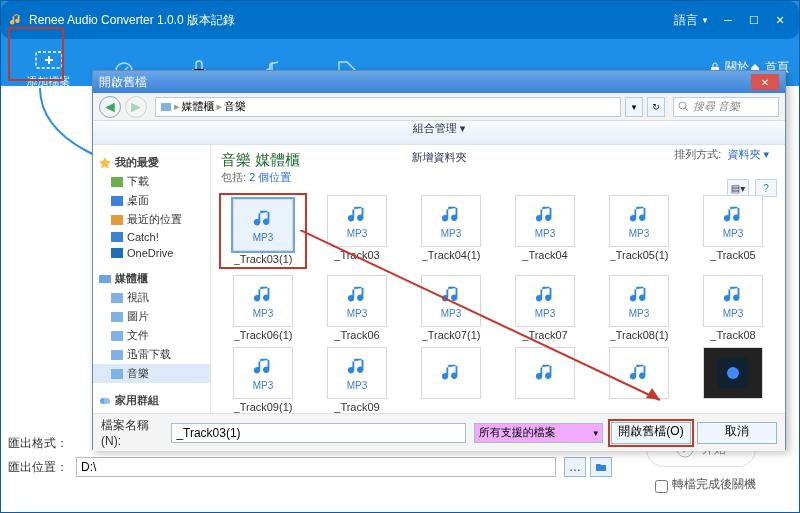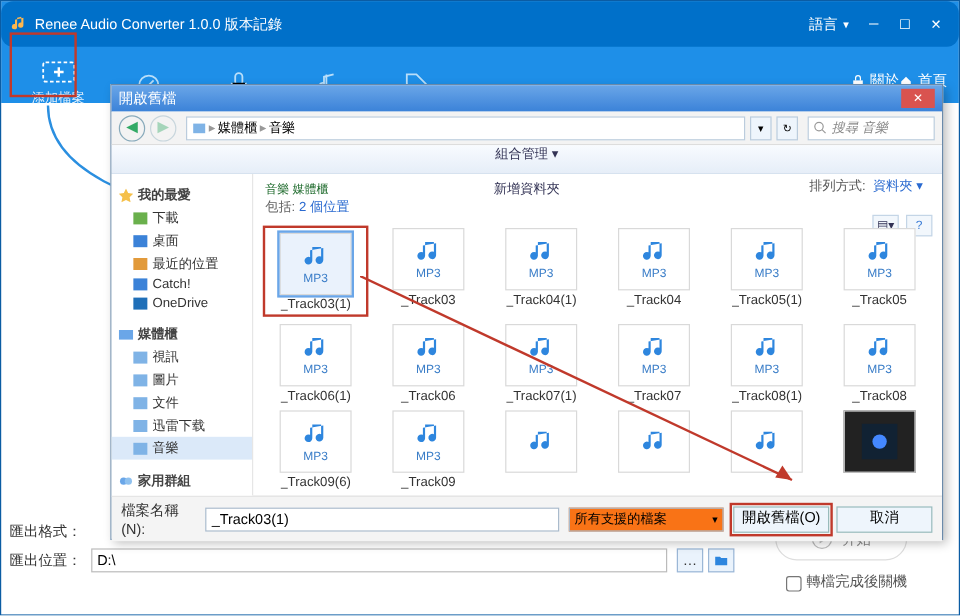--- a/index.html
+++ b/index.html
@@ -49,40 +49,40 @@
 .dlg-body{display:flex;height:268px;}
 .nav{width:118px;background:#fff;border-right:1px solid #e6e6e6;font-size:11px;padding:4px 0;overflow:hidden;}
 .nav .section{padding:2px 6px;}
 .nav .hdr{color:#444;font-weight:bold;display:flex;align-items:center;gap:4px;margin-top:4px;}
 .nav .item{padding:2px 0 2px 18px;color:#333;display:flex;align-items:center;gap:4px;}
 .nav .item.sel{background:#dbe9f9;}
 .ficon{width:12px;height:12px;flex:0 0 12px;}
 
 .main{flex:1;display:flex;flex-direction:column;}
 .mhdr{padding:6px 10px 2px 10px;}
-.mtitle{color:#1f6b2d;font-size:10px;}
+.mtitle{color:#1f6b2d;font-size:15px;}
 .msub{font-size:11px;color:#666;}
 .msub .link{color:#2a6ad0;}
 .mhdr-r{position:absolute;right:16px;top:76px;font-size:11px;color:#555;display:flex;gap:6px;align-items:center;}
 .viewsel{color:#2a6ad0;}
 .grid{flex:1;padding:6px 8px;display:grid;grid-template-columns:repeat(6,1fr);gap:4px 6px;overflow:hidden;}
 .file{display:flex;flex-direction:column;align-items:center;font-size:11px;color:#333;padding-top:2px;}
 .thumb{width:60px;height:52px;background:#fff;border:1px solid #d9d9d9;display:flex;flex-direction:column;align-items:center;justify-content:center;position:relative;}
 .thumb .note{width:22px;height:22px;}
 .thumb .ext{font-size:10px;color:#3b7ec8;font-weight:normal;margin-top:2px;}
 .file.sel .thumb{outline:2px solid #6aa6e8;background:#eaf2fc;}
 .file .fname{margin-top:2px;max-width:74px;white-space:nowrap;overflow:hidden;text-overflow:ellipsis;}
 .file.sel{position:relative;}
 .selbox{border:2px solid #c0392b;padding:2px;}
 .vthumb{background:#222;}
 
 .dlg-foot{height:38px;border-top:1px solid #e1e1e1;background:#f4f4f4;display:flex;align-items:center;padding:0 8px;gap:8px;font-size:12px;}
 .dlg-foot .flbl{color:#333;}
 .fname-in{width:320px;height:20px;border:1px solid #abc;background:#fff;padding:0 4px;font-size:12px;}
-.ftype{width:140px;height:20px;border:1px solid #abc;background:#f97316;font-size:11px;padding:0 4px;display:flex;align-items:center;justify-content:space-between;}
+.ftype{width:140px;height:20px;border:1px solid #abc;background:#f0abfc;font-size:11px;padding:0 4px;display:flex;align-items:center;justify-content:space-between;}
 .fbtns{margin-left:auto;display:flex;gap:6px;}
 .fbtn{width:80px;height:22px;border:1px solid #9bb;background:#eef5fc;font-size:12px;display:flex;justify-content:center;}
 .fbtn.primary{outline:2px solid #c0392b;outline-offset:1px;}
 
 .redarrow{position:absolute;left:300px;top:230px;width:400px;height:200px;pointer-events:none;}
 
 svg{display:block;}
 </style>
 </head>
 <body>
@@ -433,21 +433,21 @@
               </div>
               <div class="fname">_Track08</div>
             </div>
             <div class="file">
               <div class="thumb">
                 <svg class="note" viewBox="0 0 24 24">
                   <path d="M9 3v12.5a3.5 3.5 0 1 1-2-3.16V6l12-2v11a3.5 3.5 0 1 1-2-3.16V3z" fill="#2e86de"></path>
                 </svg>
                 <div class="ext">MP3</div>
               </div>
-              <div class="fname">_Track09(6)</div>
+              <div class="fname">_Track09(1)</div>
             </div>
             <div class="file">
               <div class="thumb">
                 <svg class="note" viewBox="0 0 24 24">
                   <path d="M9 3v12.5a3.5 3.5 0 1 1-2-3.16V6l12-2v11a3.5 3.5 0 1 1-2-3.16V3z" fill="#2e86de"></path>
                 </svg>
                 <div class="ext">MP3</div>
               </div>
               <div class="fname">_Track09</div>
             </div>

